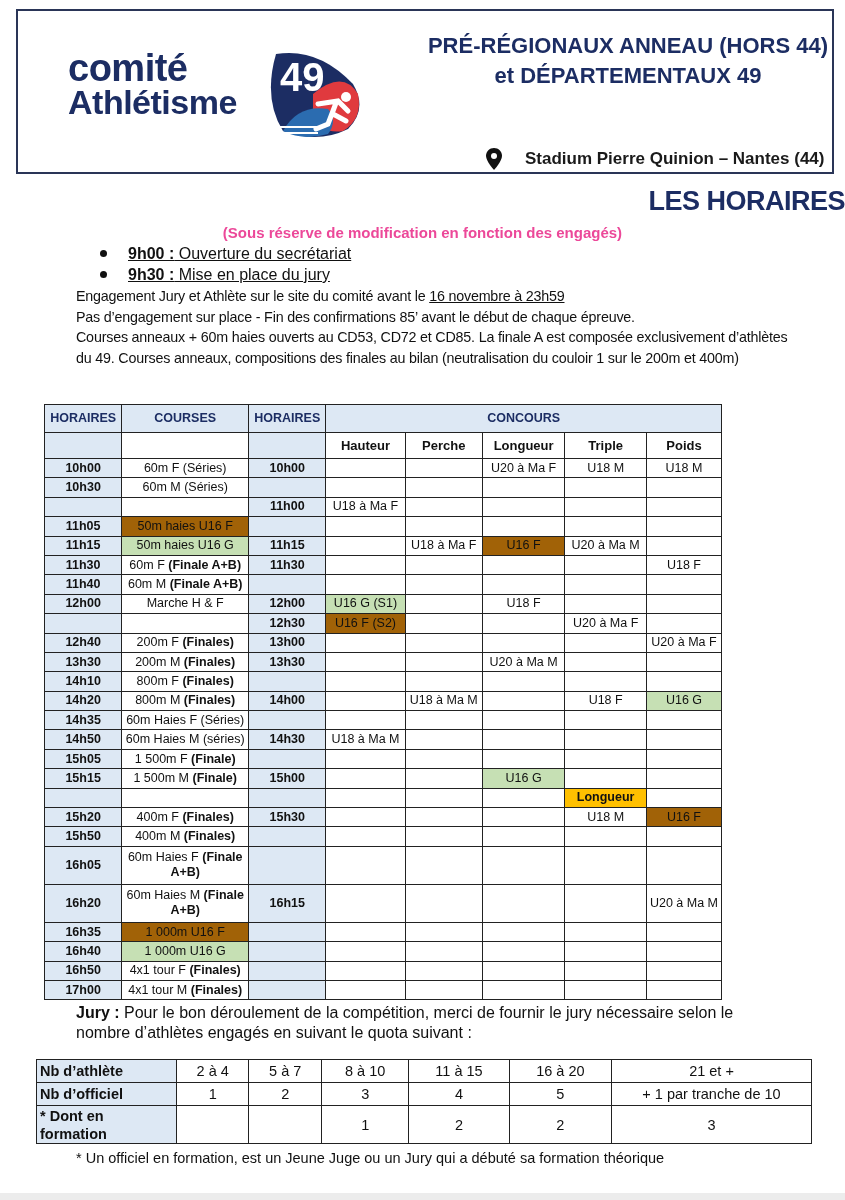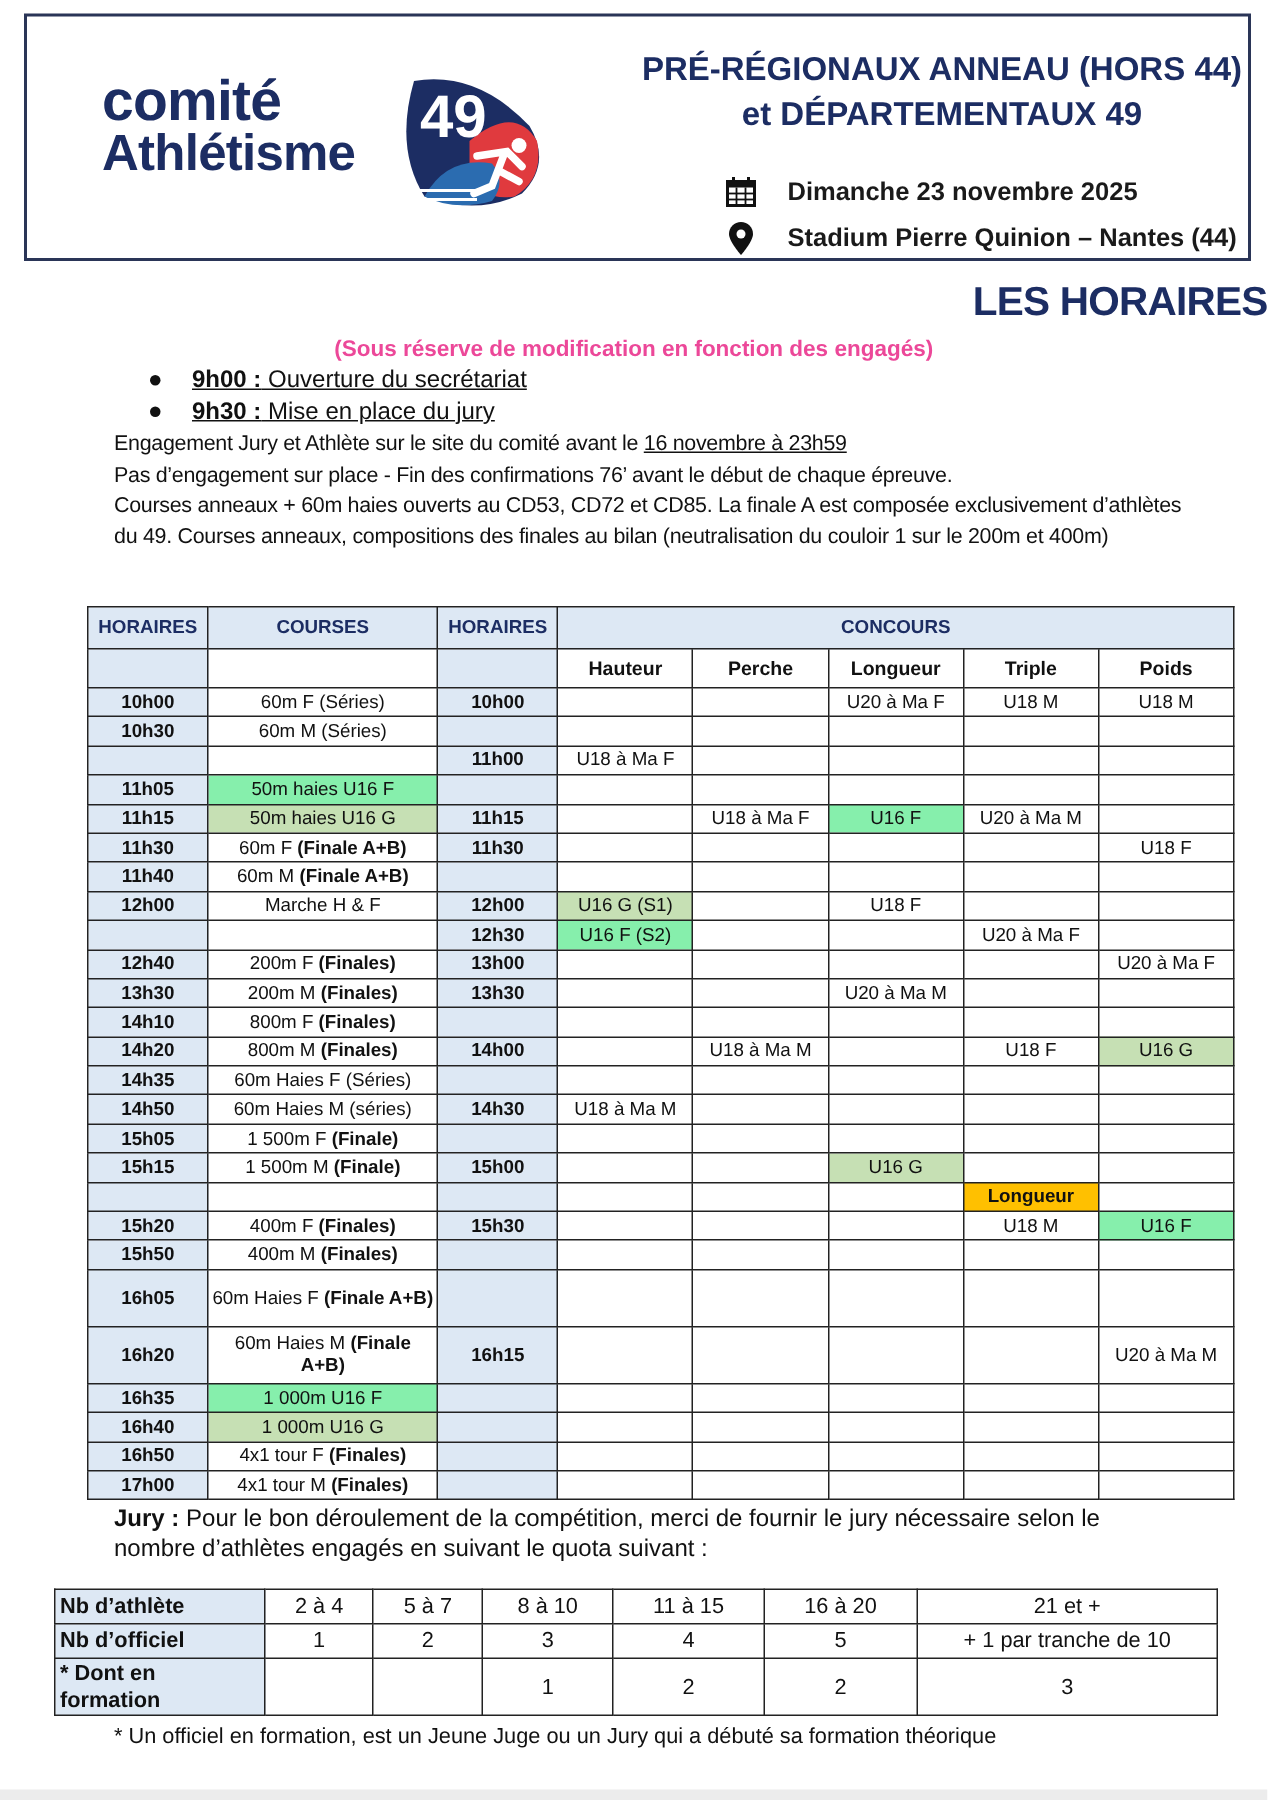--- a/index.html
+++ b/index.html
@@ -30,29 +30,29 @@
 
   .bullets { position: absolute; left: 100px; top: 243px; font-size: 16px; line-height: 21px; text-decoration: underline; }
   .bullets li { list-style: none; position: relative; padding-left: 28px; }
   .bullets li::before { content: ""; position: absolute; left: 0; top: 7px; width: 7px; height: 7px; background: #111; border-radius: 50%; }
   .bullets b { font-weight: bold; }
 
   .notes { position: absolute; left: 76px; top: 286px; width: 720px; font-size: 14.3px; line-height: 20.5px; letter-spacing: -0.2px; }
   .notes u { text-decoration: underline; }
 
   table { border-collapse: collapse; }
-  .schedule { position: absolute; left: 58px; top: 404px; width: 765px; font-size: 12.5px; }
+  .schedule { position: absolute; left: 44px; top: 404px; width: 678px; font-size: 12.5px; }
   .schedule td, .schedule th { border: 1.5px solid #222; text-align: center; height: 19.4px; padding: 0 2px; line-height: 15px; }
   .schedule .time { background: #dde8f4; font-weight: bold; width: 80px; }
   .schedule .course { width: 153px; margin-top: 48px; }
   .schedule .time2 { background: #dde8f4; font-weight: bold; width: 80px; }
   .schedule th { background: #dde8f4; color: #1c2d63; font-weight: bold; height: 28px; }
   .schedule .subhead td { height: 26px; font-weight: bold; font-size: 13px; }
   .schedule .c { width: 90px; }
-  .orange { background: #86efac; }
+  .orange { background: #a16207; }
   .green { background: #c6e0b4; }
   .gold { background: #ffc000; font-weight: bold; }
   .tall td { height: 38px; }
 
   .jury-text { position: absolute; left: 76px; top: 1003px; width: 700px; font-size: 16px; line-height: 20px; }
   .quota { position: absolute; left: 36px; top: 1059px; width: 776px; font-size: 14.5px; }
   .quota td { border: 1.5px solid #222; text-align: center; height: 23px; padding: 0 3px; }
   .quota .lbl { background: #dde8f4; font-weight: bold; text-align: left; width: 140px; }
   .quota tr.tall3 td { height: 38px; line-height: 18px; }
   .footnote { position: absolute; left: 76px; top: 1150px; font-size: 14.5px; }
@@ -76,35 +76,20 @@
       <path d="M60 55 L80 52 L90 62 M78 54 L70 75 L58 80 M75 65 L88 72" stroke="#fff" stroke-width="5" fill="none" stroke-linecap="round"></path>
       <path d="M10 78 L60 78 M12 84 L60 84" stroke="#fff" stroke-width="2"></path>
     </svg>
   </div>
 
   <div class="event-title">
     <div>PRÉ-RÉGIONAUX ANNEAU (HORS 44)</div>
     <div>et DÉPARTEMENTAUX 49</div>
   </div>
 
-  <div class="info-row info-date">
-    <span class="ico">
-      <svg width="20" height="20" viewBox="0 0 20 20">
-        <rect x="1" y="3" width="18" height="16" fill="none" stroke="#111" stroke-width="2"></rect>
-        <rect x="1" y="3" width="18" height="4" fill="#111"></rect>
-        <line x1="5" y1="0" x2="5" y2="4" stroke="#111" stroke-width="2"></line>
-        <line x1="15" y1="0" x2="15" y2="4" stroke="#111" stroke-width="2"></line>
-        <line x1="1" y1="11" x2="19" y2="11" stroke="#111" stroke-width="1.2"></line>
-        <line x1="1" y1="15" x2="19" y2="15" stroke="#111" stroke-width="1.2"></line>
-        <line x1="7" y1="7" x2="7" y2="19" stroke="#111" stroke-width="1.2"></line>
-        <line x1="13" y1="7" x2="13" y2="19" stroke="#111" stroke-width="1.2"></line>
-      </svg>
-    </span>
-    <span>Dimanche 23 novembre 2025</span>
-  </div>
   <div class="info-row info-place">
     <span class="ico">
       <svg width="16" height="22" viewBox="0 0 16 22">
         <path d="M8 0 C3.5 0 0 3.5 0 8 C0 13 8 22 8 22 C8 22 16 13 16 8 C16 3.5 12.5 0 8 0 Z" fill="#111"></path>
         <circle cx="8" cy="8" r="3" fill="#fff"></circle>
       </svg>
     </span>
     <span>Stadium Pierre Quinion – Nantes (44)</span>
   </div>
 </div>
@@ -112,21 +97,21 @@
 <div class="section-title">LES HORAIRES</div>
 <div class="subtitle">(Sous réserve de modification en fonction des engagés)</div>
 
 <ul class="bullets">
   <li><b>9h00 :</b><span> Ouverture du secrétariat</span></li>
   <li><b>9h30 :</b><span> Mise en place du jury</span></li>
 </ul>
 
 <div class="notes">
   <div><span>Engagement Jury et Athlète sur le site du comité avant le </span><u>16 novembre à 23h59</u></div>
-  <div>Pas d’engagement sur place - Fin des confirmations 76’ avant le début de chaque épreuve.</div>
+  <div>Pas d’engagement sur place - Fin des confirmations 85’ avant le début de chaque épreuve.</div>
   <div>Courses anneaux + 60m haies ouverts au CD53, CD72 et CD85. La finale A est composée exclusivement d’athlètes du 49. Courses anneaux, compositions des finales au bilan (neutralisation du couloir 1 sur le 200m et 400m)</div>
 </div>
 
 <table class="schedule">
   <thead>
     <tr>
       <th>HORAIRES</th>
       <th>COURSES</th>
       <th>HORAIRES</th>
       <th colspan="5">CONCOURS</th>

